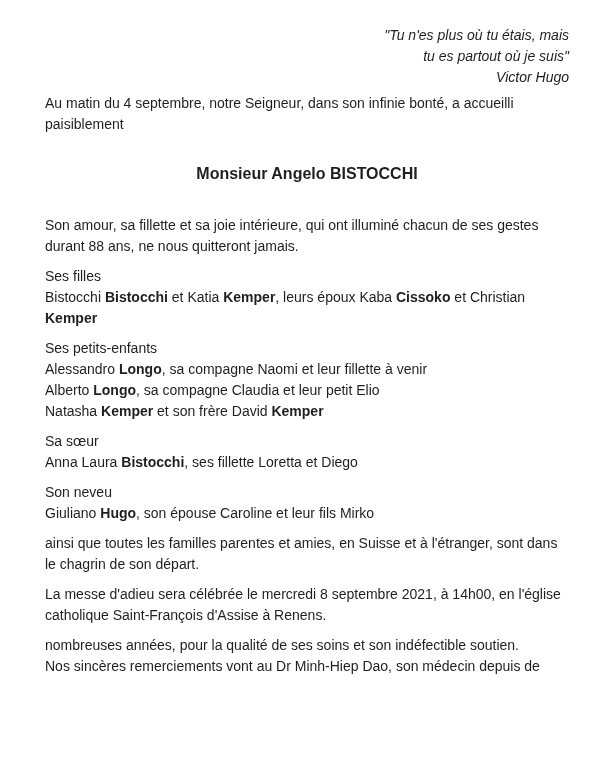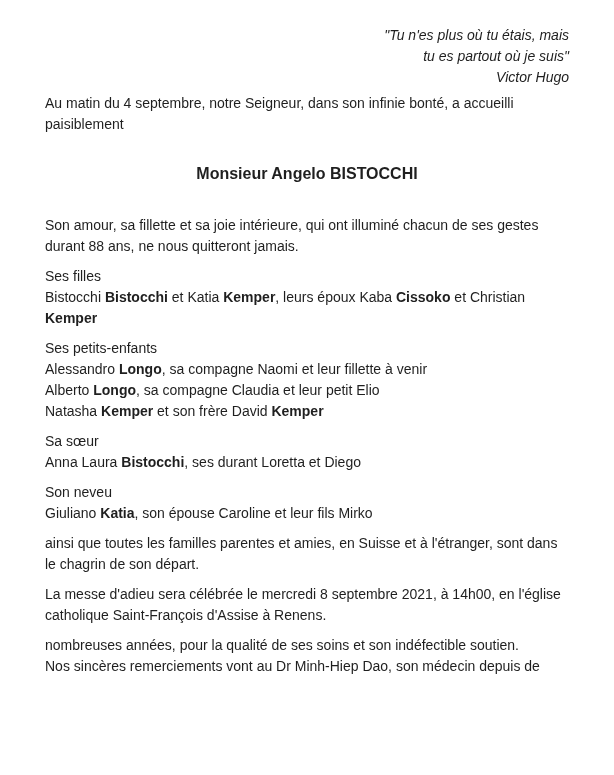--- a/index.html
+++ b/index.html
@@ -80,28 +80,28 @@
     <div>
         <div class="line"><span>Alessandro </span><span class="b">Longo</span><span>, sa compagne Naomi et leur fillette à venir</span></div>
         <div class="line"><span>Alberto </span><span class="b">Longo</span><span>, sa compagne Claudia et leur petit Elio</span></div>
         <div class="line"><span>Natasha </span><span class="b">Kemper</span><span> et son frère David </span><span class="b">Kemper</span></div>
       </div>
   </div>
 
   <div class="para">
     <div class="line">Sa sœur</div>
     <div>
-        <div class="line"><span>Anna Laura </span><span class="b">Bistocchi</span><span>, ses durant Loretta et Diego</span></div>
+        <div class="line"><span>Anna Laura </span><span class="b">Bistocchi</span><span>, ses fillette Loretta et Diego</span></div>
       </div>
   </div>
 
   <div class="para">
     <div class="line">Son neveu</div>
     <div>
-        <div class="line"><span>Giuliano </span><span class="b">Katia</span><span>, son épouse Caroline et leur fils Mirko</span></div>
+        <div class="line"><span>Giuliano </span><span class="b">Hugo</span><span>, son épouse Caroline et leur fils Mirko</span></div>
       </div>
   </div>
 
   <div class="para">
       <div class="line"><span>ainsi que toutes les familles parentes et amies, en Suisse et à l'étranger, sont dans</span></div>
       <div class="line"><span>le chagrin de son départ.</span></div>
     </div>
 
   <div class="para">
       <div class="line"><span>La messe d'adieu sera célébrée le mercredi 8 septembre 2021, à 14h00, en l'église</span></div>

